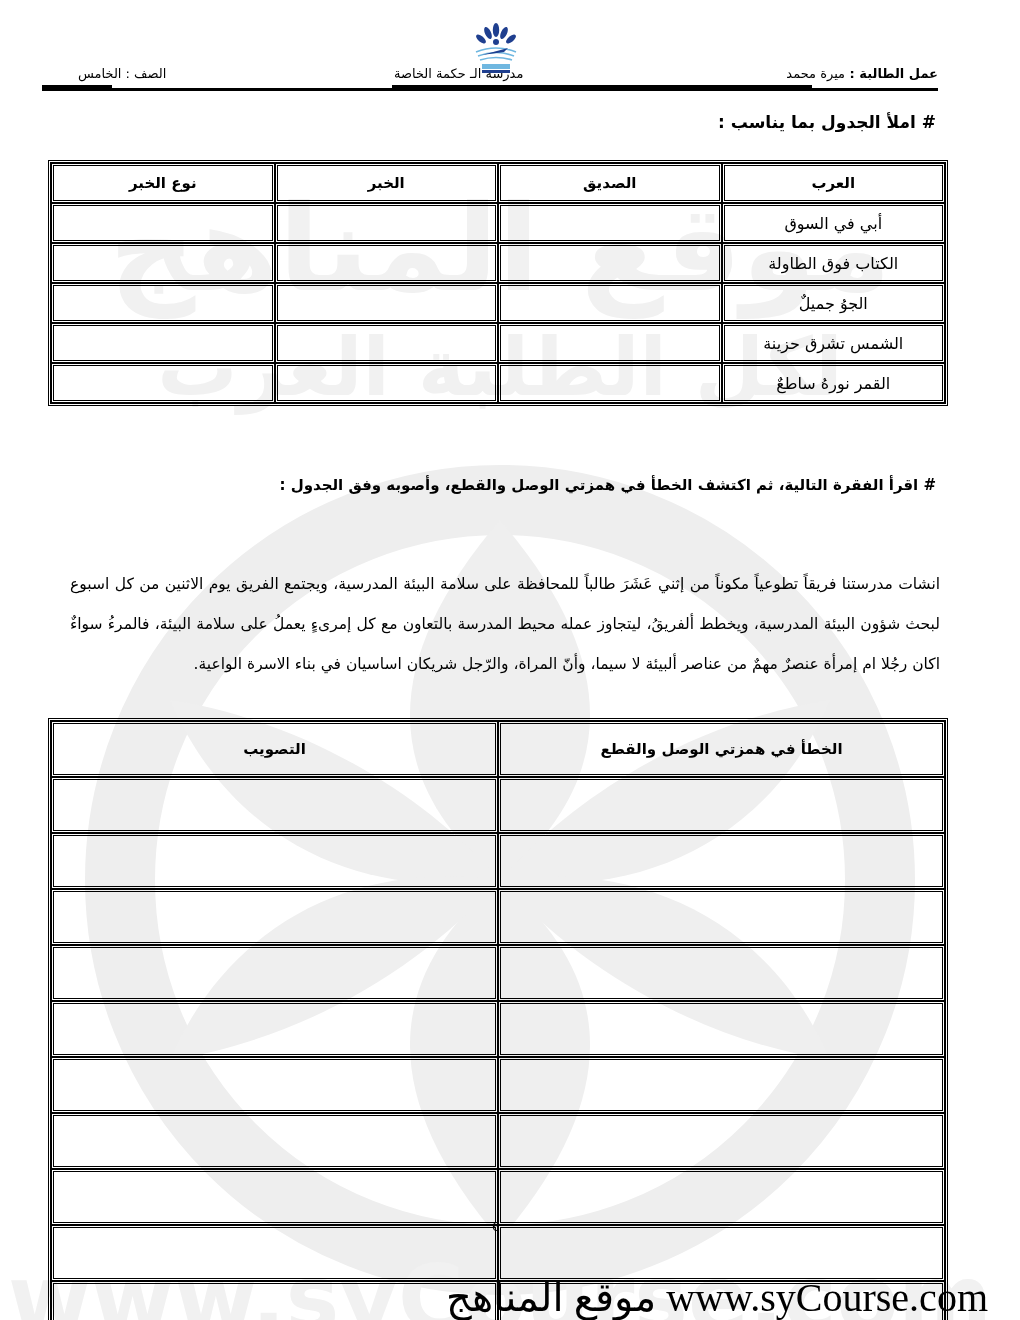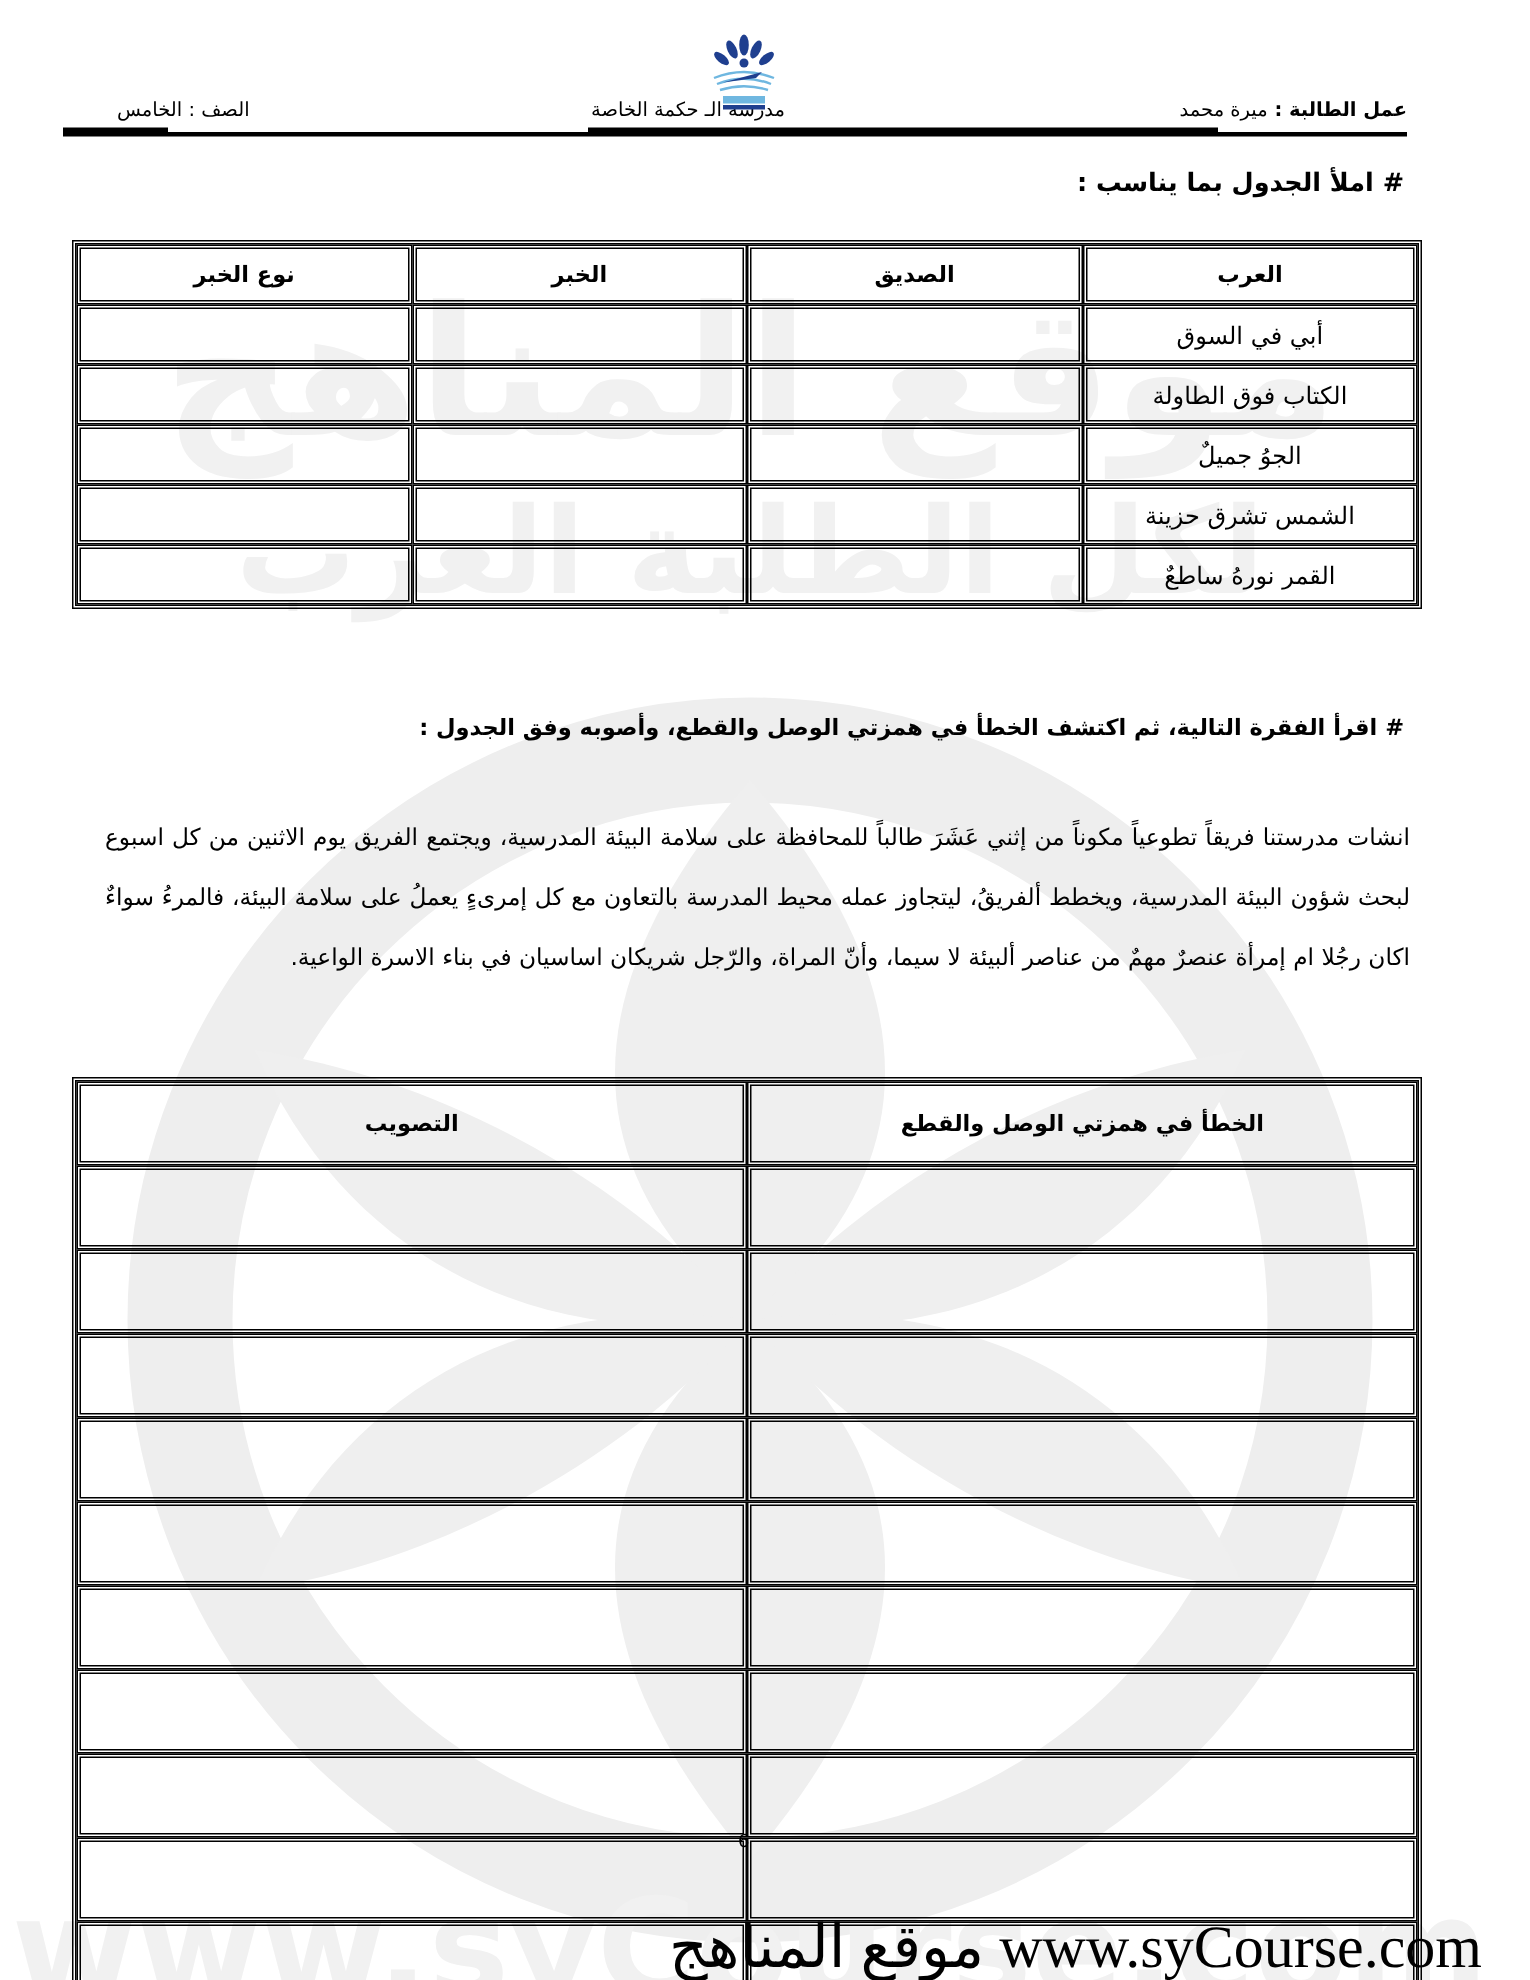--- a/index.html
+++ b/index.html
@@ -117,21 +117,21 @@
       left: 48px;
       top: 718px;
       width: 900px;
     }
     .table-2 th, .table-2 td { height: 56px; width: 50%; margin-top: 18px; }
 
     
     .paragraph {
       position: absolute;
       left: 70px;
-      top: 538px;
+      top: 564px;
       width: 870px;
       direction: rtl;
       text-align: justify;
       text-align-last: right;
       font-size: 15.5px;
       line-height: 40px;
       z-index: 2;
     }
 
     .page-number {

